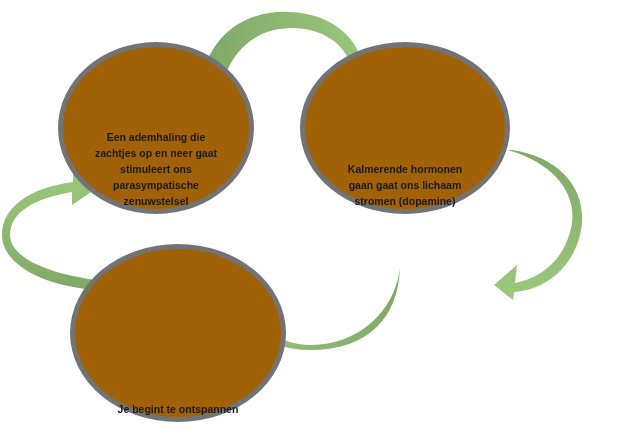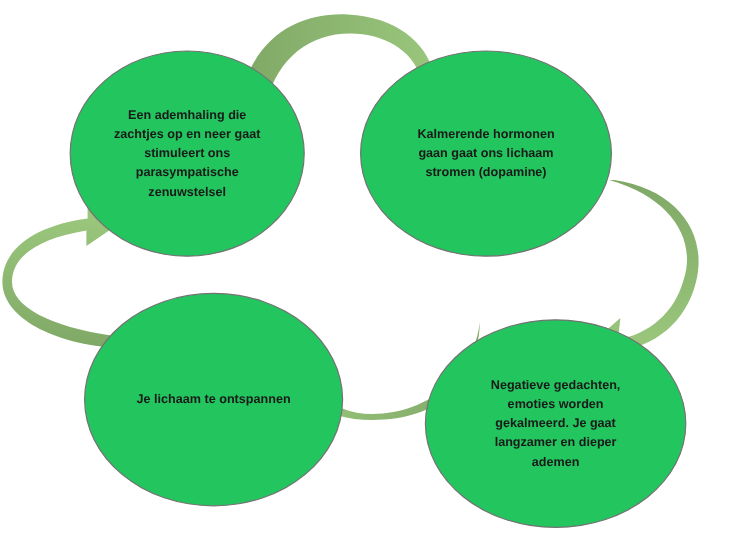--- a/index.html
+++ b/index.html
@@ -2,23 +2,23 @@
 <html><head>
 <meta charset="utf-8">
 <style>
   html, body { margin: 0; padding: 0; background: #ffffff; }
   body { width: 618px; height: 447px; position: relative; overflow: hidden; }
   .stage { position: absolute; left: 0; top: 0; width: 618px; height: 447px; }
   svg.arrows { position: absolute; left: 0; top: 0; width: 618px; height: 447px; }
   .node {
     position: absolute;
     border-radius: 50%;
-    background: #22c55e;
-    border: 1px solid #737373;
-    display: flex; align-items: center; justify-content: center;
+    background: #a16207;
+    border: 5px solid #737373;
+    display: flex; align-items: flex-end; justify-content: center;
     text-align: center;
     box-sizing: border-box;
   }
   .node-text {
     font-family: "Liberation Sans", sans-serif;
     font-weight: bold;
     font-size: 10.5px;
     line-height: 16px;
     color: #1a1a1a;
     white-space: pre-line;
@@ -65,25 +65,18 @@
 parasympatische
 zenuwstelsel</span>
   </div>
 
   <div class="node" style="left:300px; top:42px; width:210px; height:172px;">
     <span class="node-text">Kalmerende hormonen
 gaan gaat ons lichaam
 stromen (dopamine)</span>
   </div>
 
-  <div class="node" style="left:354px; top:266px; width:218px; height:174px;">
-    <span class="node-text">Negatieve gedachten,
-emoties worden
-gekalmeerd. Je gaat
-langzamer en dieper
-ademen</span>
-  </div>
 
   <div class="node" style="left:70px; top:244px; width:216px; height:178px;">
-    <span class="node-text">Je lichaam te ontspannen</span>
+    <span class="node-text">Je begint te ontspannen</span>
   </div>
 
 </div>
 
 </body></html>

